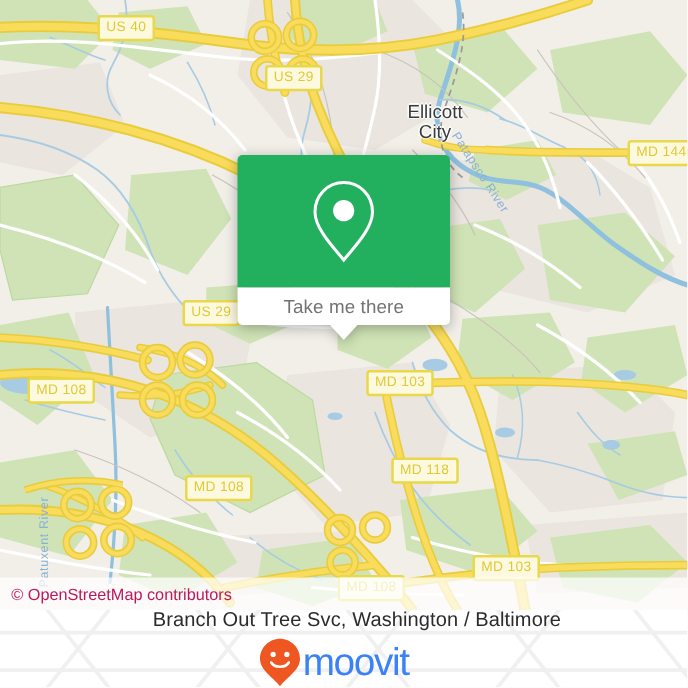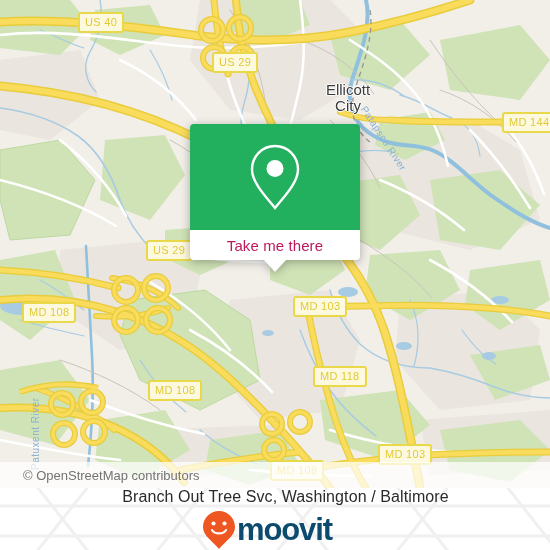--- a/index.html
+++ b/index.html
@@ -96,21 +96,21 @@
   #popup-body {
     background: #ffffff;
     height: 30px;
     border-radius: 0 0 4px 4px;
     display: flex;
     align-items: center;
     justify-content: center;
     position: relative;
   }
   #popup-cta {
-    color: #be185d;
+    color: #737373;
     font-size: 15px;
     font-family: "Liberation Sans", sans-serif;
     letter-spacing: 0.1px;
   }
   #popup-tail {
     position: absolute;
     left: 50%;
     top: 100%;
     margin-left: -11px;
     width: 0;
@@ -125,23 +125,23 @@
     position: absolute;
     left: 0;
     bottom: 0;
     width: 550px;
     height: 26px;
     background: rgba(255,255,255,0.72);
     display: flex;
     align-items: center;
   }
   #attribution-text {
-    color: #737373;
+    color: #be185d;
     font-size: 13px;
-    padding-left: 23px;
+    padding-left: 9px;
     font-family: "Liberation Sans", sans-serif;
   }
 
   
   #footer {
     position: absolute;
     left: 0;
     top: 488px;
     width: 550px;
     height: 62px;
@@ -169,23 +169,23 @@
     letter-spacing: 0.1px;
   }
   #brand {
     position: relative;
     z-index: 2;
     display: flex;
     align-items: center;
     padding-right: 16px;
   }
   #brand-name {
-    color: #0c4a6e;
+    color: #3b82f6;
     font-size: 31px;
-    font-weight: bold;
+    font-weight: normal;
     letter-spacing: -1.1px;
     font-family: "Liberation Sans", sans-serif;
     margin-left: 1px;
   }
 </style>
 </head>
 <body>
 
 <div id="app">
 

